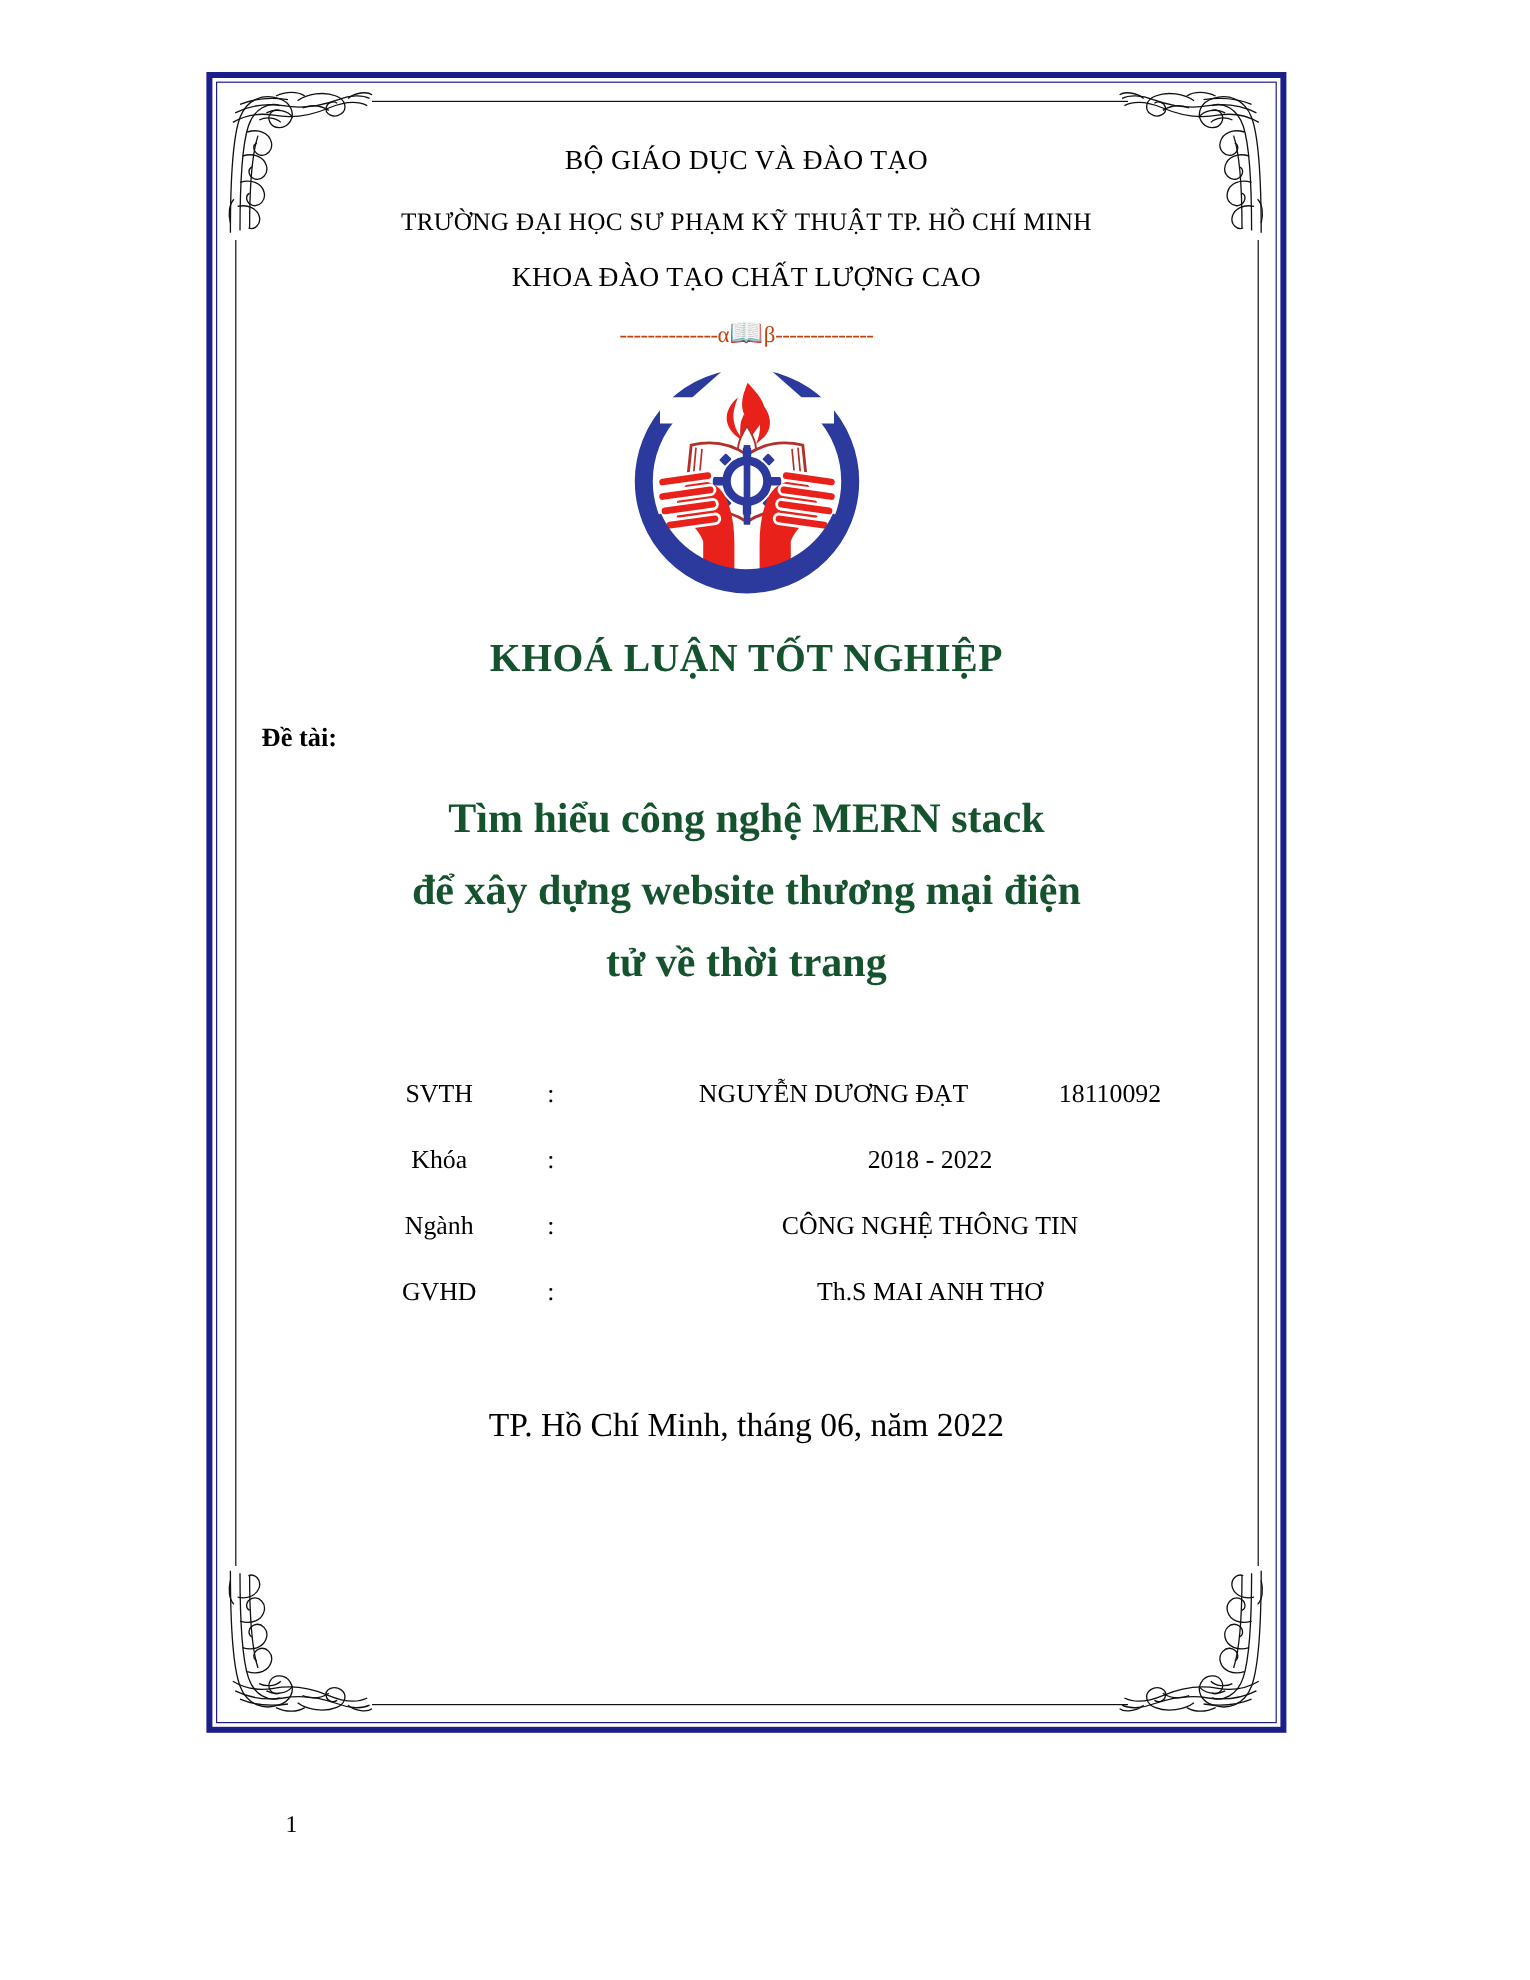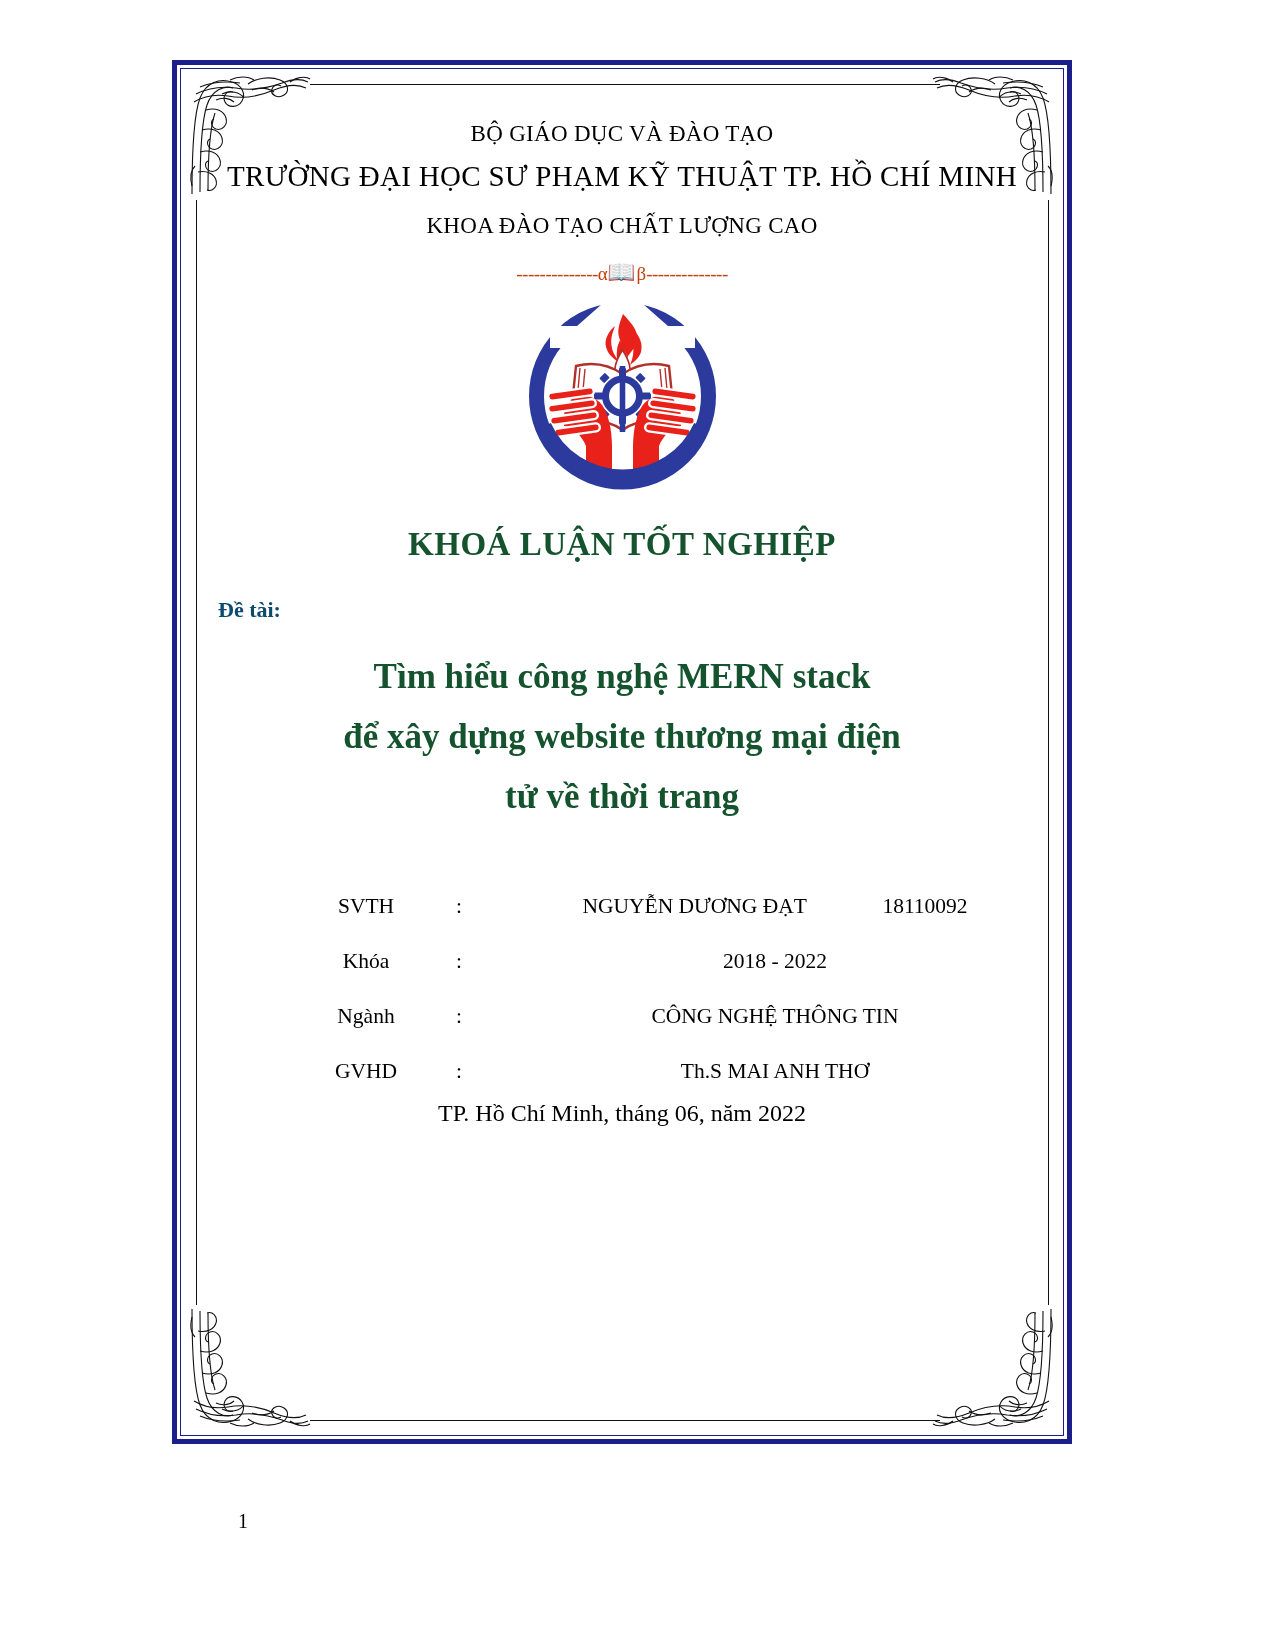--- a/index.html
+++ b/index.html
@@ -73,21 +73,21 @@
   }
 
   .head-line {
     font-size: 23px;
     letter-spacing: 0.3px;
     line-height: 1.0;
     color: #000;
     white-space: nowrap;
   }
   .head-1 { margin-top: 42px; }
-  .head-2 { margin-top: 17px; font-size: 29px; }
+  .head-2 { margin-top: 30px; font-size: 21px; }
   .head-3 { margin-top: 23px; }
 
   .divider {
     margin-top: 22px;
     font-size: 19px;
     letter-spacing: 0px;
     color:#c2410c;
     white-space: nowrap;
   }
   .divider .dash { letter-spacing: -0.5px; }
@@ -110,21 +110,21 @@
     color: #14532d;
   }
   .detai-row {
     margin-top: 34px;
     text-align: left;
     padding-left: 8px;
   }
   .detai {
     font-size: 22px;
     font-weight: bold;
-    color: #0c4a6e;
+    color: #000000;
   }
 
   .thesis-title {
     margin-top: 24px;
     font-size: 35px;
     font-weight: bold;
     line-height: 1.72;
     color: #14532d;
     padding: 0 14px;
   }
@@ -150,21 +150,22 @@
     display: inline-block;
     white-space: nowrap;
   }
   .stu-name { display:inline-block; width: 300px; text-align: left; }
   .stu-id   { display:inline-block; }
   .row-student2 .c-label,
   .row-student2 .c-colon { visibility: hidden; }
 
   
   .place-date {
-    font-size: 24px;
+    margin-top: 68px;
+    font-size: 28px;
     color: #000;
   }
 
   
   .page-number {
     position: absolute;
     left: 238px;
     top: 1510px;
     font-size: 20px;
     color: #000;

